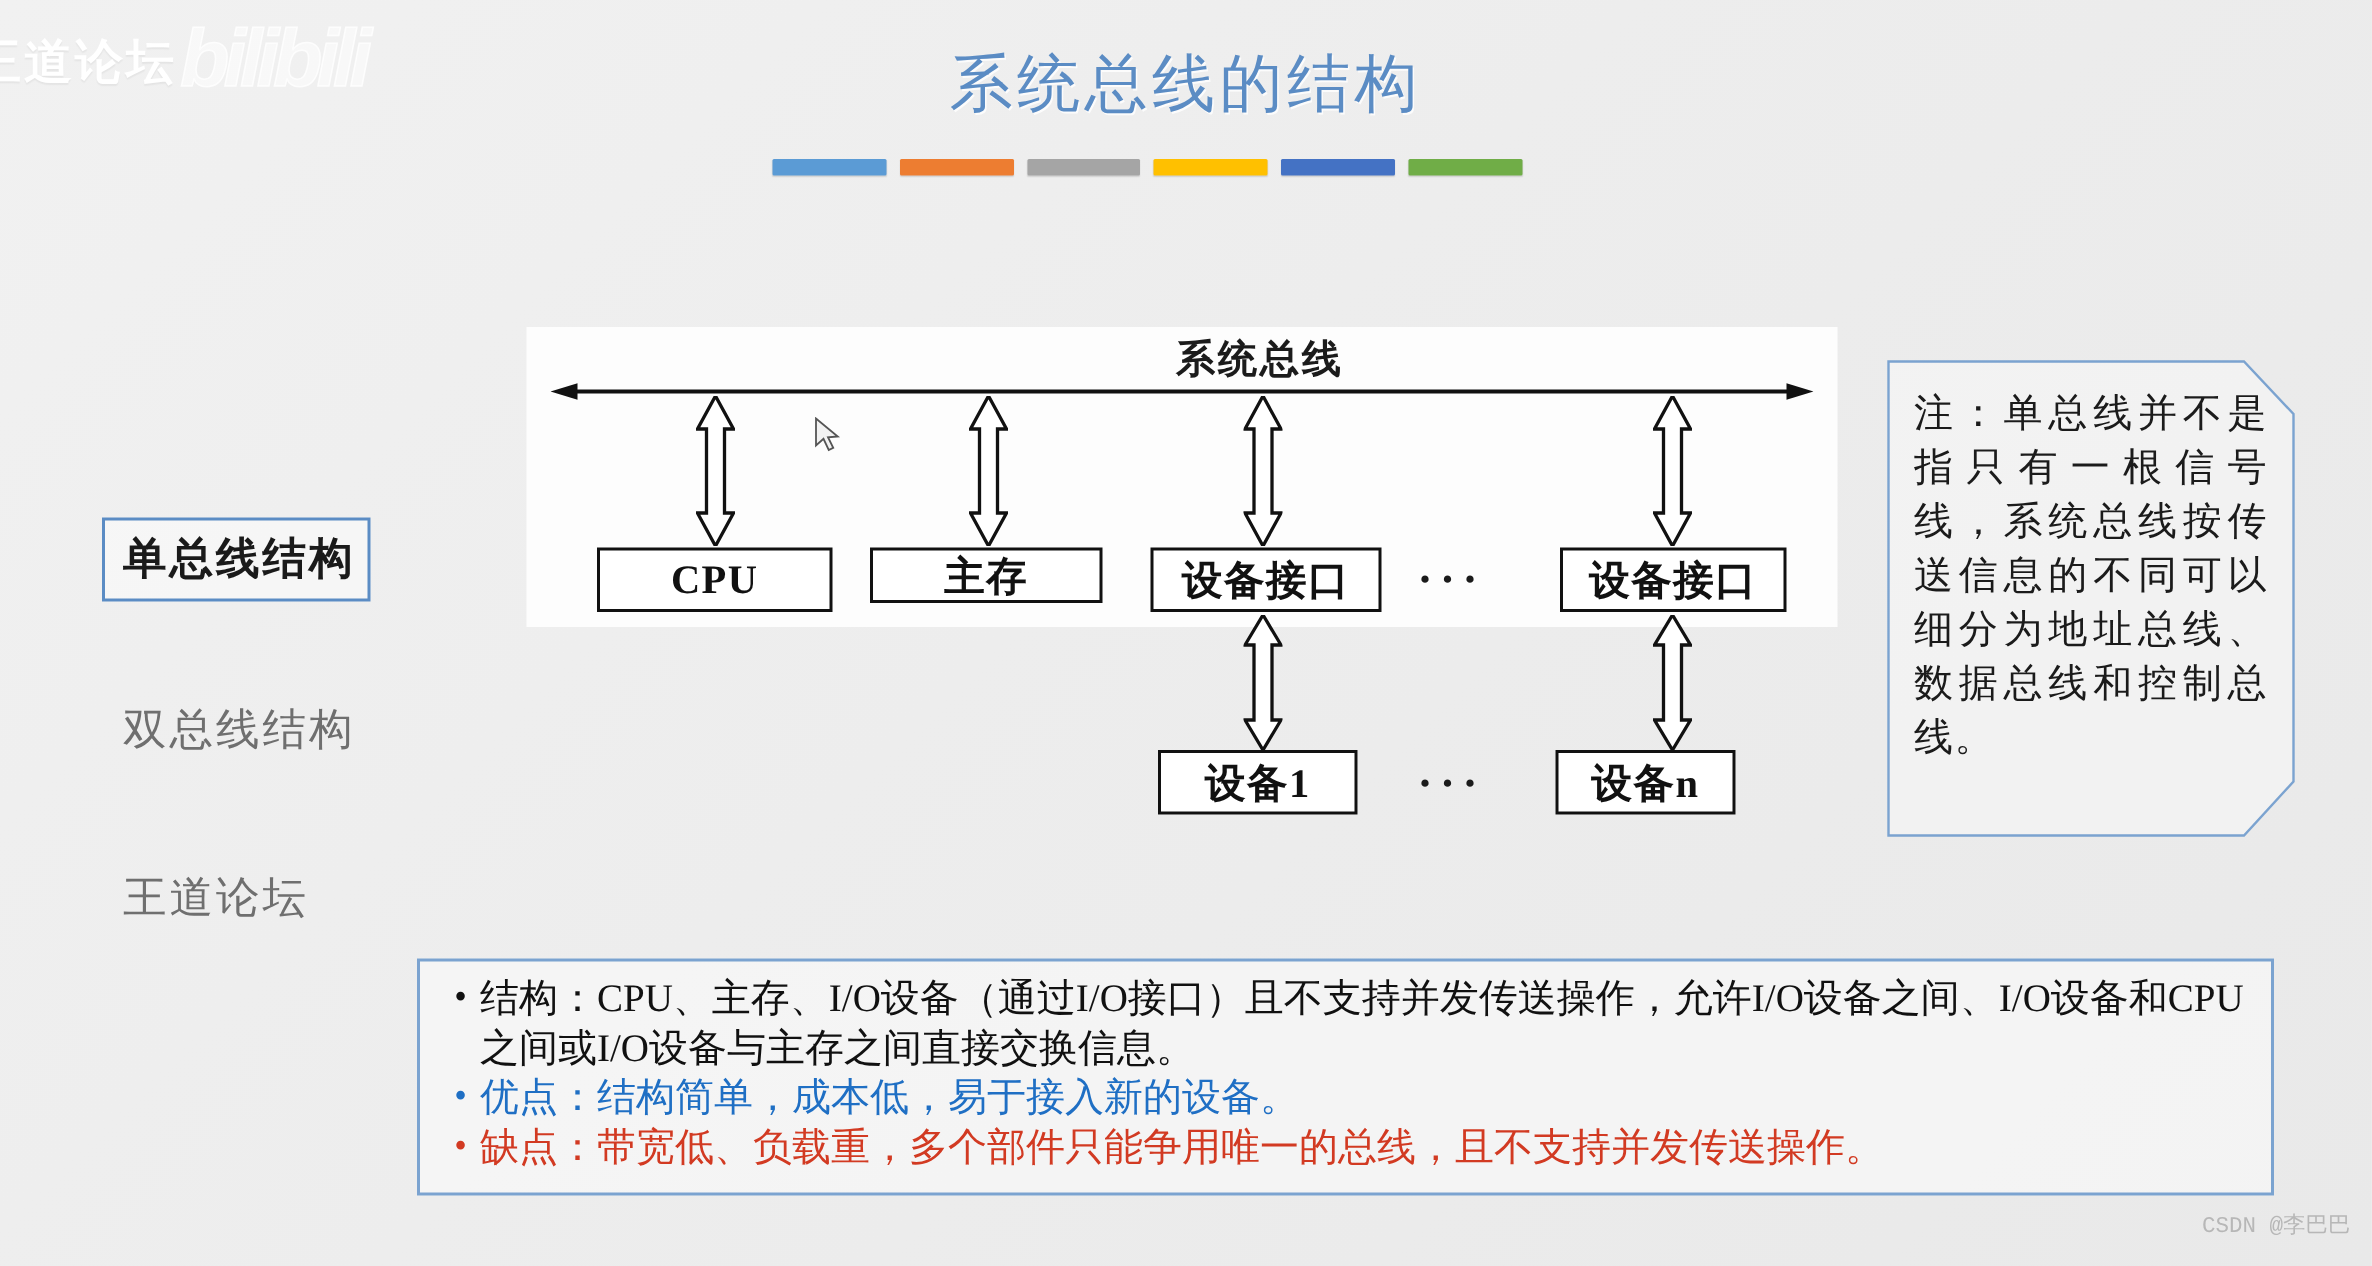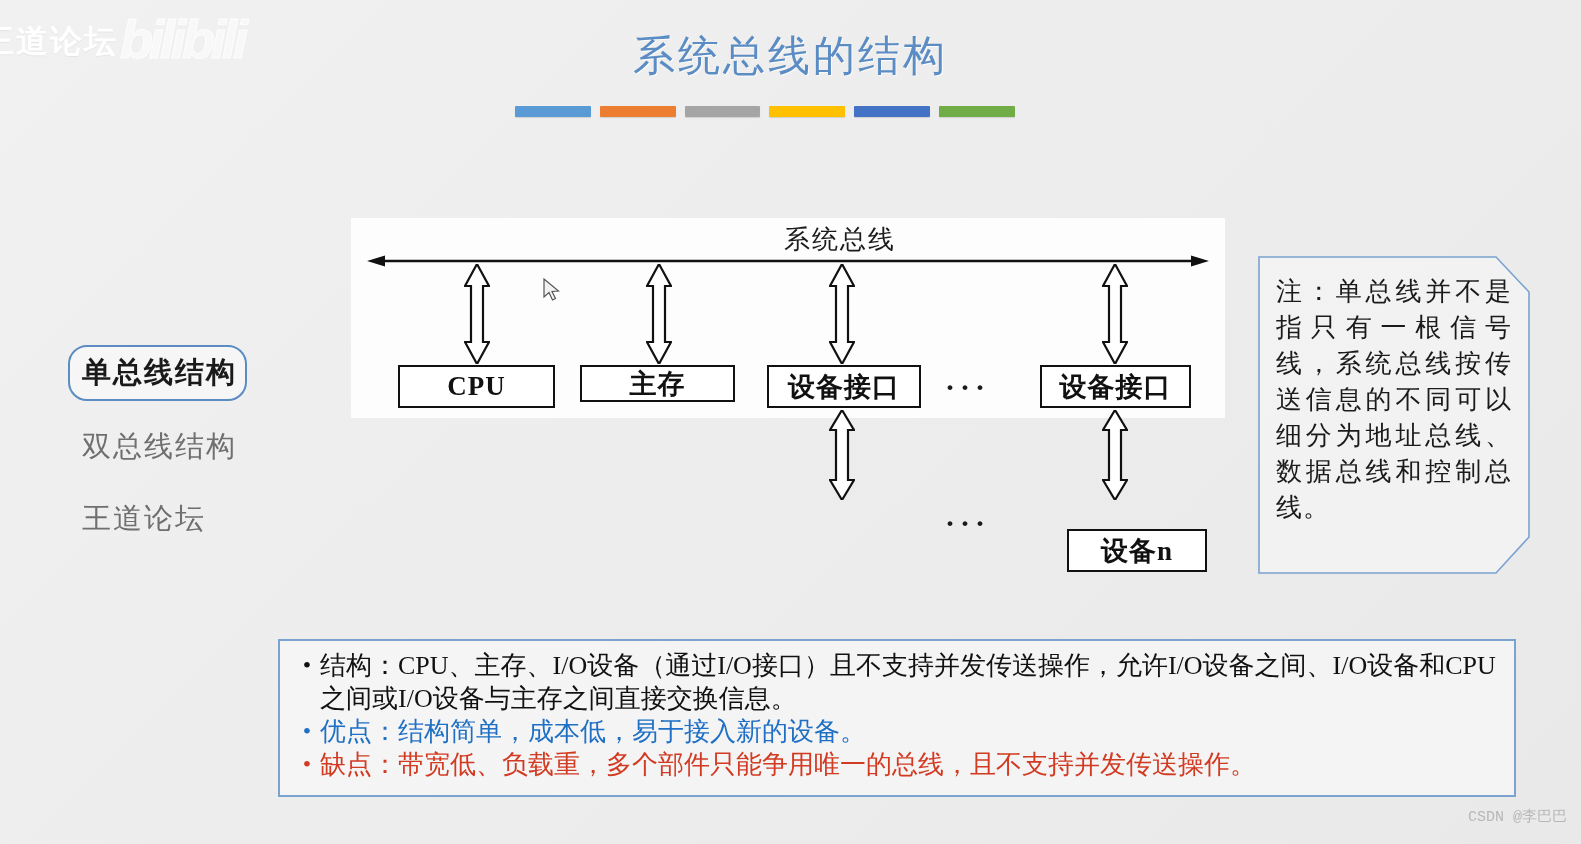--- a/index.html
+++ b/index.html
@@ -82,23 +82,22 @@
   
   .sidebar {
     position: absolute;
     left: 68px; top: 345px;
     width: 220px;
   }
   .side-item {
     font-size: 29px;
     color: #6f6f6f;
     padding: 6px 0 6px 14px;
-    margin-bottom: 20px;
+    margin-bottom: 60px;
     letter-spacing: 2px;
-    border-radius: 19px;
   }
   .side-item.active {
     color: #1a1a1a;
     font-weight: bold;
     border: 2px solid #5b8cc4;
     background: rgba(255,255,255,0.45);
     padding: 6px 8px 6px 12px;
     display: inline-block;
   }
 
@@ -115,21 +114,21 @@
     left: 351px; top: 218px;
     width: 874px;
     height: 340px;
   }
   .bus-label {
     position: absolute;
     left: 0; top: 4px;
     width: 978px;
     text-align: center;
     font-size: 26px;
-    font-weight: normal;
+    font-weight: bold;
     color: #1b1b1b;
     letter-spacing: 2px;
   }
   .bus-line {
     position: absolute;
     left: 16px; top: 36px;
     width: 842px;
     height: 14px;
   }
   .node-box {
@@ -163,21 +162,20 @@
     width: 18px;
     height: 24px;
   }
 
   
   .note {
     position: absolute;
     left: 1258px; top: 240px;
     width: 272px;
     height: 256px;
-    margin-top: 16px;
   }
   .note-text {
     position: absolute;
     left: 18px; top: 18px;
     width: 236px;
     font-size: 26px;
     line-height: 36px;
     color: #1b1b1b;
     letter-spacing: 1px;
     text-align: justify;
@@ -270,22 +268,23 @@
     <div class="ellipsis" style="left:594px; top:152px;">···</div>
     <div class="node-box" style="left:689px; top:147px; width:151px; height:43px;">设备接口</div>
 
     <svg class="vbar" style="left:478px; top:192px;" width="26" height="90" viewBox="0 0 26 90">
       <polygon points="13,0 25,20 19,20 19,70 25,70 13,90 1,70 7,70 7,20 1,20" fill="#fff" stroke="#111" stroke-width="2.2" stroke-linejoin="miter"></polygon>
     </svg>
     <svg class="vbar" style="left:751px; top:192px;" width="26" height="90" viewBox="0 0 26 90">
       <polygon points="13,0 25,20 19,20 19,70 25,70 13,90 1,70 7,70 7,20 1,20" fill="#fff" stroke="#111" stroke-width="2.2" stroke-linejoin="miter"></polygon>
     </svg>
 
+    <div class="node-box" style="left:421px; top:282px; width:133px; height:43px;">设备1</div>
     <div class="ellipsis" style="left:594px; top:288px;">···</div>
-    <div class="node-box" style="left:716px; top:282px; width:140px; height:43px;margin-top:29px;">设备n</div>
+    <div class="node-box" style="left:686px; top:282px; width:120px; height:43px;">设备n</div>
   </div>
 
   <svg class="cursor" viewBox="0 0 18 24">
     <polygon points="1,1 1,19 6,14.5 9.5,22 12.5,20.5 9,13.5 15.5,13" fill="#f2f2f2" stroke="#555" stroke-width="1.2"></polygon>
   </svg>
 
   <div class="note">
     <svg width="272" height="318" viewBox="0 0 272 318">
       <polygon points="1,1 238,1 271,36 271,281 238,317 1,317 1,36" fill="rgba(250,250,250,0.5)" stroke="#7ba3d0" stroke-width="1.6"></polygon>
     </svg>

